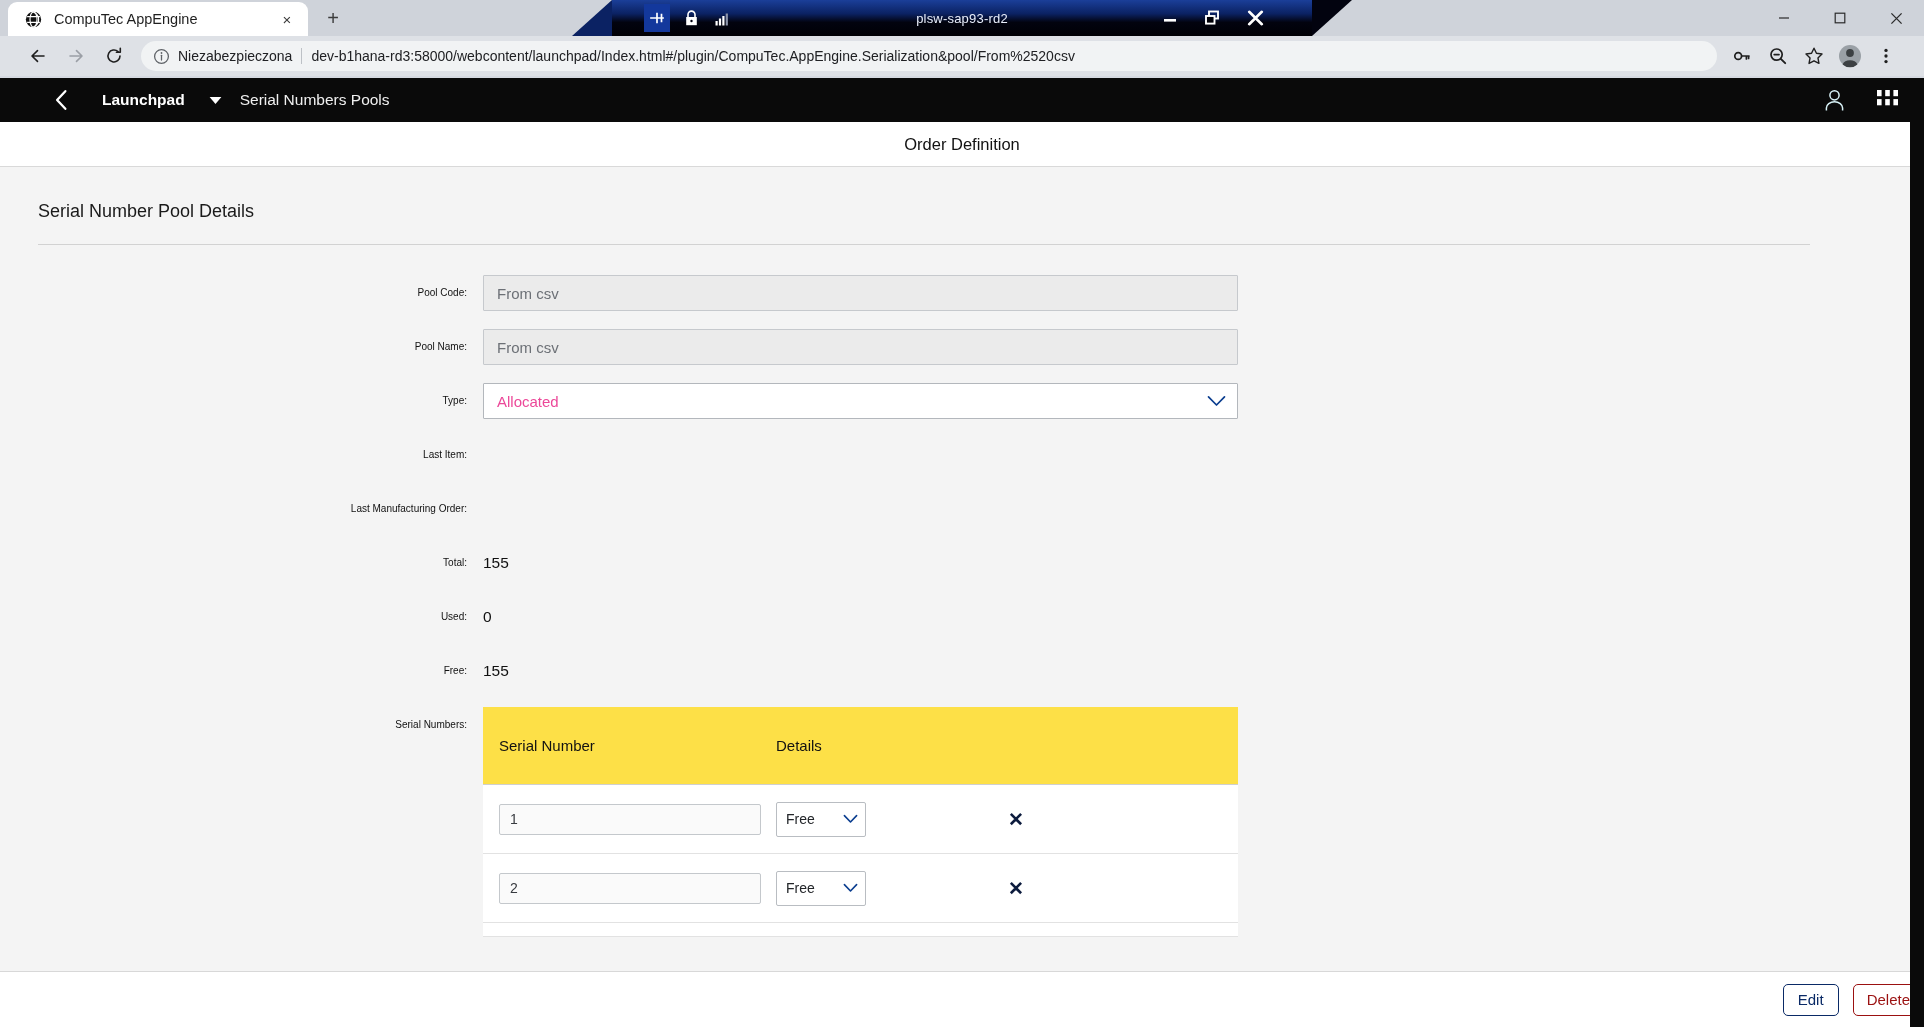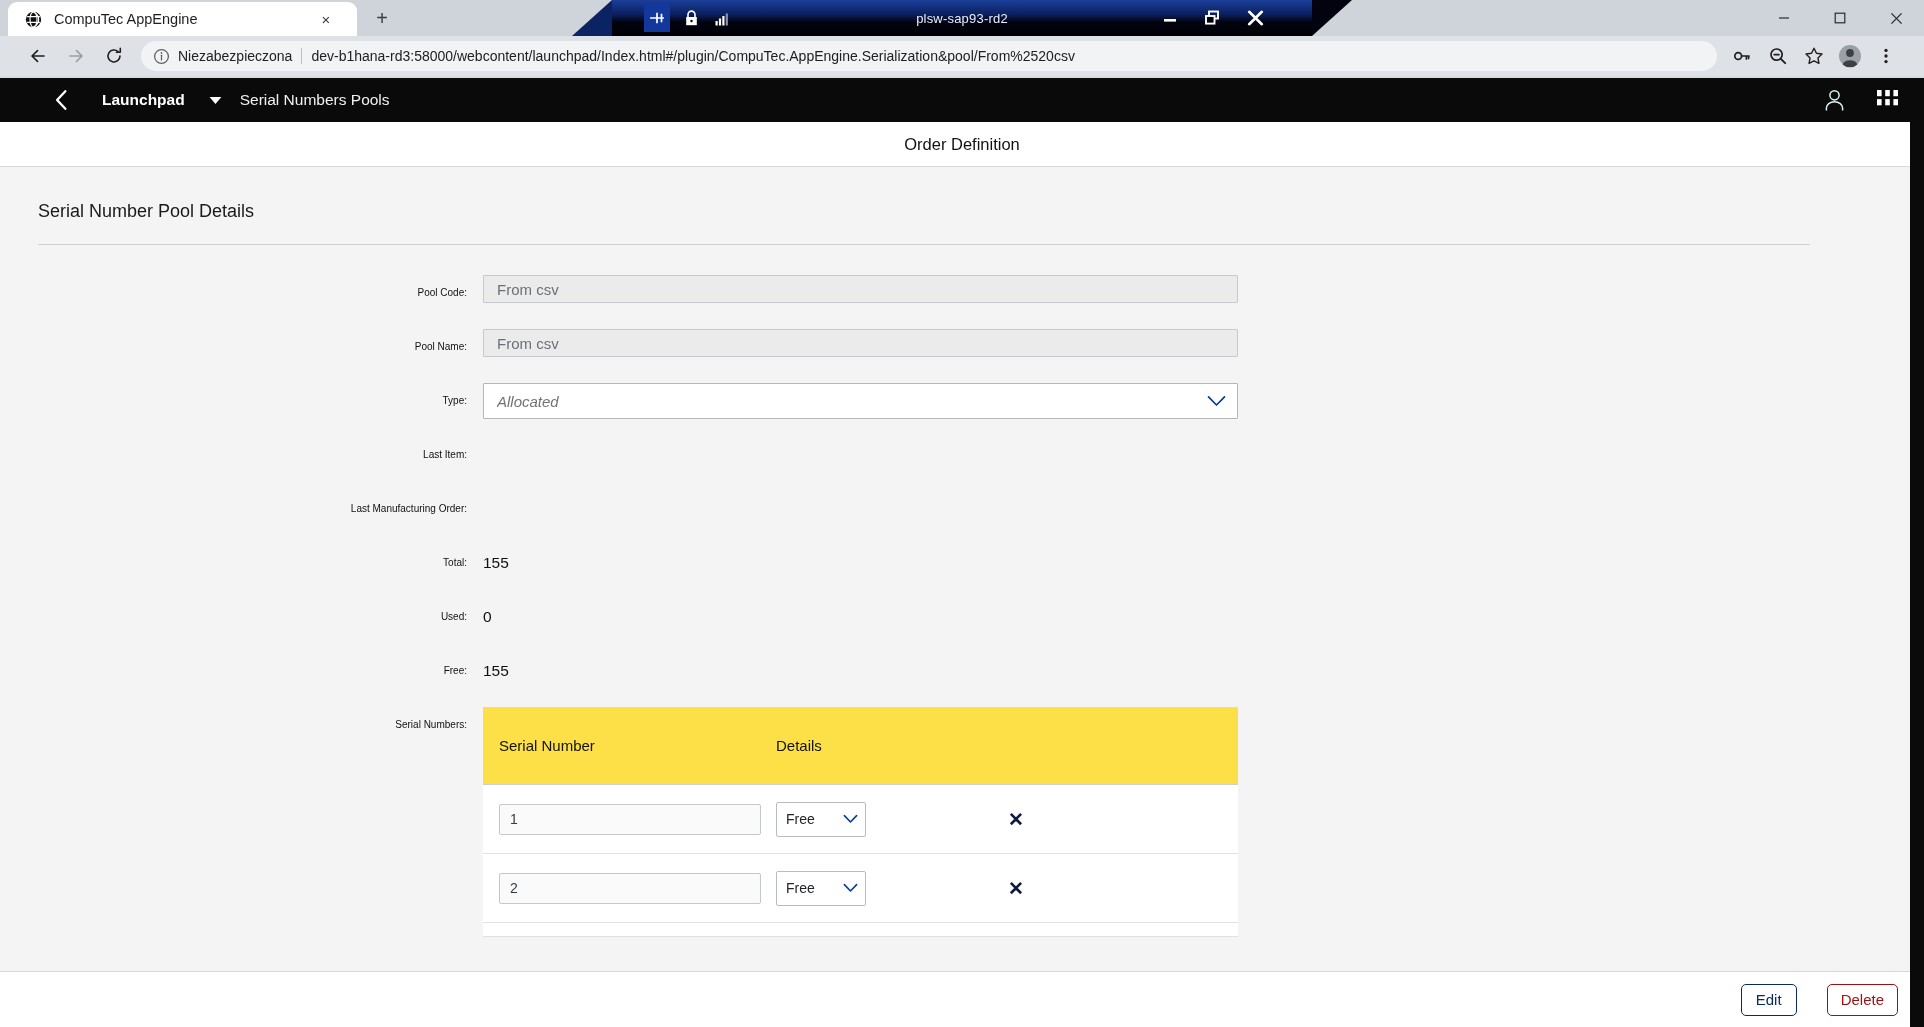--- a/index.html
+++ b/index.html
@@ -61,25 +61,25 @@
     background: #d6dae1;
   }
 
   .tabstrip {
     position: absolute; left: 0; top: 0; right: 0; height: 36px;
     background: #cfd3da;
     display: flex; align-items: flex-end;
   }
   .tab {
     margin-left: 8px;
-    width: 349px; height: 34px;
+    width: 300px; height: 34px;
     background: #ffffff;
     border-radius: 9px 9px 0 0;
     display: flex; align-items: center;
-    padding: 0 20px 0 16px;
+    padding: 0 10px 0 16px;
     position: relative;
   }
   .tab-fav {
     width: 18px; height: 18px; flex: 0 0 18px;
     display: flex; align-items: center; justify-content: center;
     margin-right: 12px;
   }
   .tab-title {
     flex: 1; font-size: 14.5px; color: #1f1f1f;
     white-space: nowrap; overflow: hidden; text-overflow: ellipsis;
@@ -201,38 +201,37 @@
   }
   .flabel {
     width: 445px; flex: 0 0 445px;
     text-align: right; padding-right: 16px;
     font-size: 10px; color: #111111;
     line-height: 36px;
   }
   .fctl { flex: 0 0 auto; }
 
   .inp {
-    width: 755px; height: 28px;
+    width: 755px; height: 36px;
     border: 1px solid #c0c4c8;
     background: #ffffff;
     font-size: 15px; color: #31343a;
     padding: 0 13px;
     font-family: "Liberation Sans", sans-serif;
     border-radius: 1px;
   }
   .inp.disabled { background: #ebebeb; color: #6c7076; border-color: #c6c9cd; }
 
   .sel-wrap { position: relative; width: 755px; height: 36px; }
   .sel {
     width: 100%; height: 36px;
     border: 1px solid #b3b7bc; background: #ffffff;
-    font-size: 15px; color: #737373;
+    font-size: 15px; color: #ec4899;
     padding: 0 34px 0 13px;
     border-radius: 1px;
-    font-style: italic;
   }
   .sel-caret {
     position: absolute; right: 12px; top: 0; height: 36px;
     display: flex; align-items: center; pointer-events: none;
     color: #0a3d8f;
   }
 
   .ftext { font-size: 15.5px; color: #111111; line-height: 36px; }
 
   
@@ -291,21 +290,21 @@
   .vthumb {
     position: absolute; left: 2px; width: 10px;
     top: 0; height: 128px;
     background: #c1c1c1; border-radius: 5px;
   }
 
   .footer {
     position: absolute; left: 0; right: 0; bottom: 0; height: 56px;
     background: #ffffff; border-top: 1px solid #d8d8d8;
     display: flex; align-items: center; justify-content: flex-end;
-    padding-right: 26px; gap: 30px;
+    gap: 14px;
   }
   .btn {
     min-width: 56px; height: 32px;
     border-radius: 5px; background: #ffffff;
     font-size: 15px; cursor: pointer;
     padding: 0 13px;
     font-family: "Liberation Sans", sans-serif;
   }
   .btn.edit { border: 1px solid #0a2a66; color: #0a2a66; }
   .btn.delete { border: 1px solid #9b1111; color: #9b1111; }

